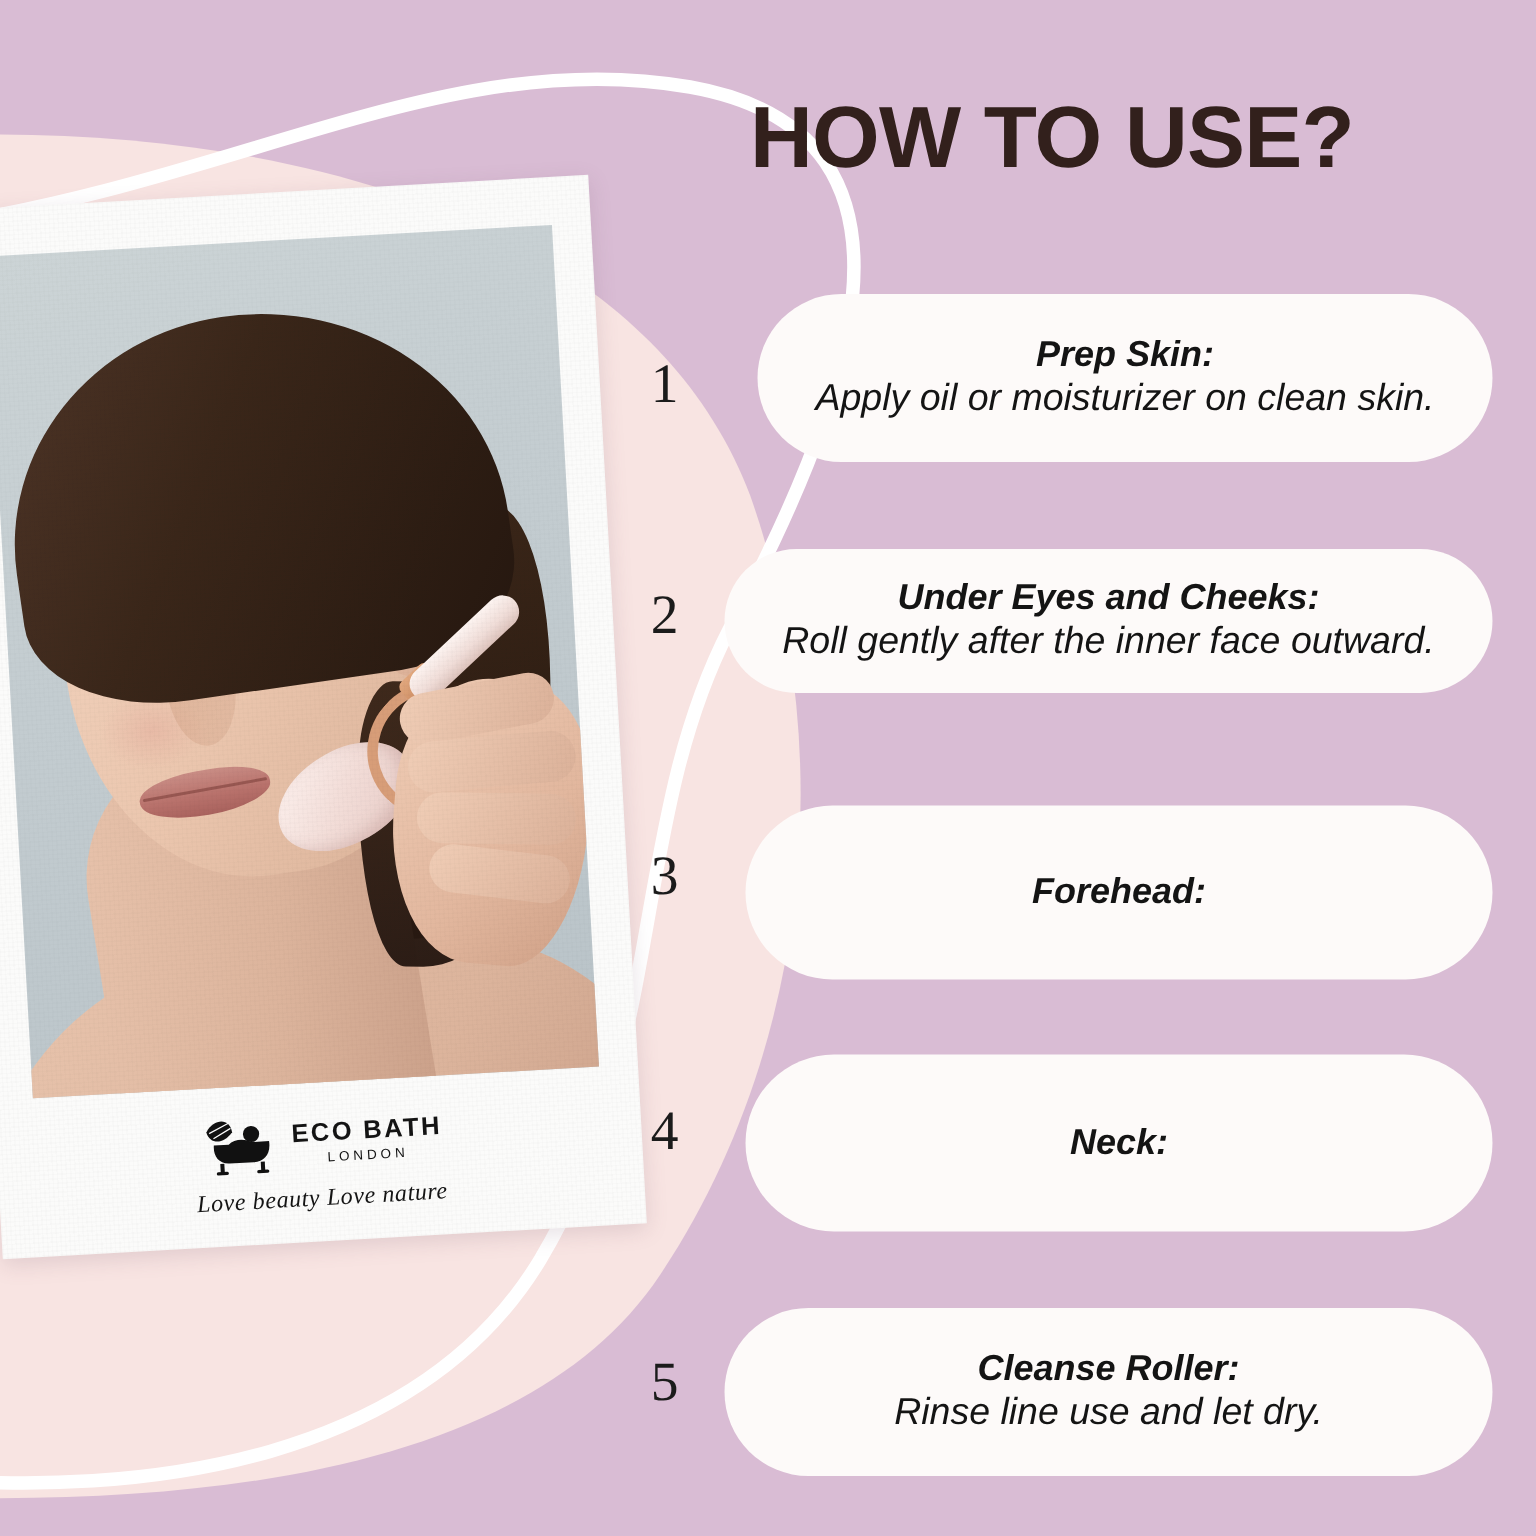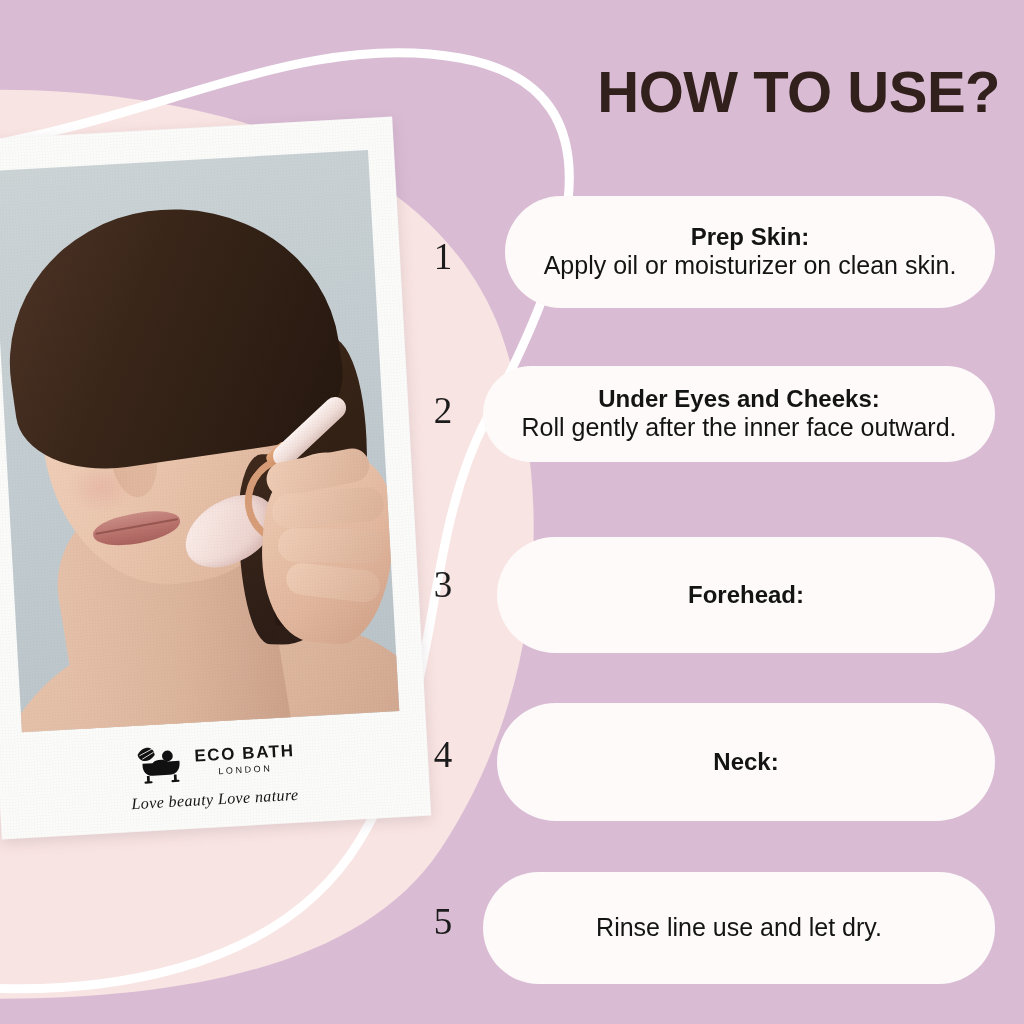--- a/index.html
+++ b/index.html
@@ -17,21 +17,21 @@
     overflow:hidden;
   }
 
   
   .bg-svg{position:absolute;left:0;top:0;width:1024px;height:1024px;}
 
   
   .title{
     position:absolute;
     left:500px;top:62px;width:500px;
-    text-align:right;
+    text-align:left;
     font-size:58px;
     font-weight:bold;
     letter-spacing:-0.5px;
     color:#32201c;
     line-height:1.05;
     white-space:nowrap;
   }
 
   
   .photo-wrap{
@@ -227,20 +227,21 @@
     line-height:1;
   }
   .step-card{
     position:absolute;
     background:#fdfaf9;
     border-radius:999px;
     display:flex;flex-direction:column;
     align-items:center;justify-content:center;
     box-sizing:border-box;
     padding:0 30px;
+    font-style:italic;
   }
   .step-title{
     font-size:24px;font-weight:bold;color:#141414;
     line-height:1.18;white-space:nowrap;
   }
   .step-body{
     font-size:25px;color:#141414;line-height:1.18;
     text-align:left;
   }
 </style>
@@ -344,18 +345,19 @@
     <div class="step">
       <div class="step-num" style="left:421px;top:736px;">4</div>
       <div class="step-card" style="left:497px;top:703px;width:498px;height:118px;">
         <div class="step-title">Neck:</div>
       </div>
     </div>
 
     <div class="step">
       <div class="step-num" style="left:421px;top:903px;">5</div>
       <div class="step-card" style="left:483px;top:872px;width:512px;height:112px;">
+        <div class="step-title">Cleanse Roller:</div>
         <div class="step-body">Rinse line use and let dry.</div>
       </div>
     </div>
 
   </div>
 </div>
 
 </body></html>

